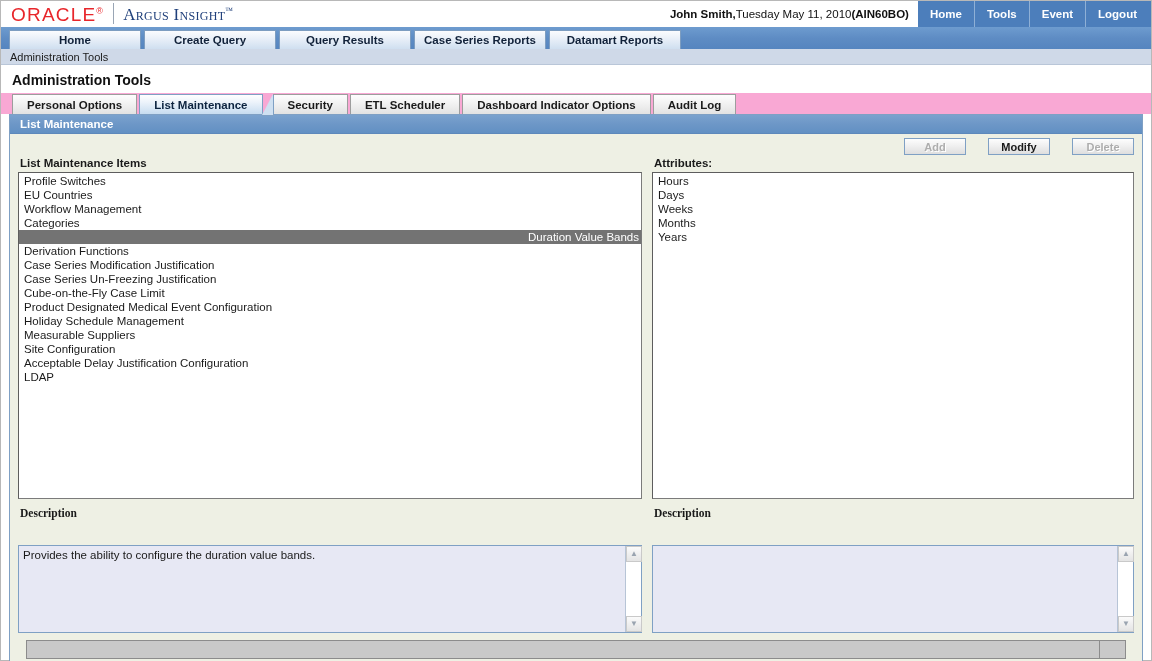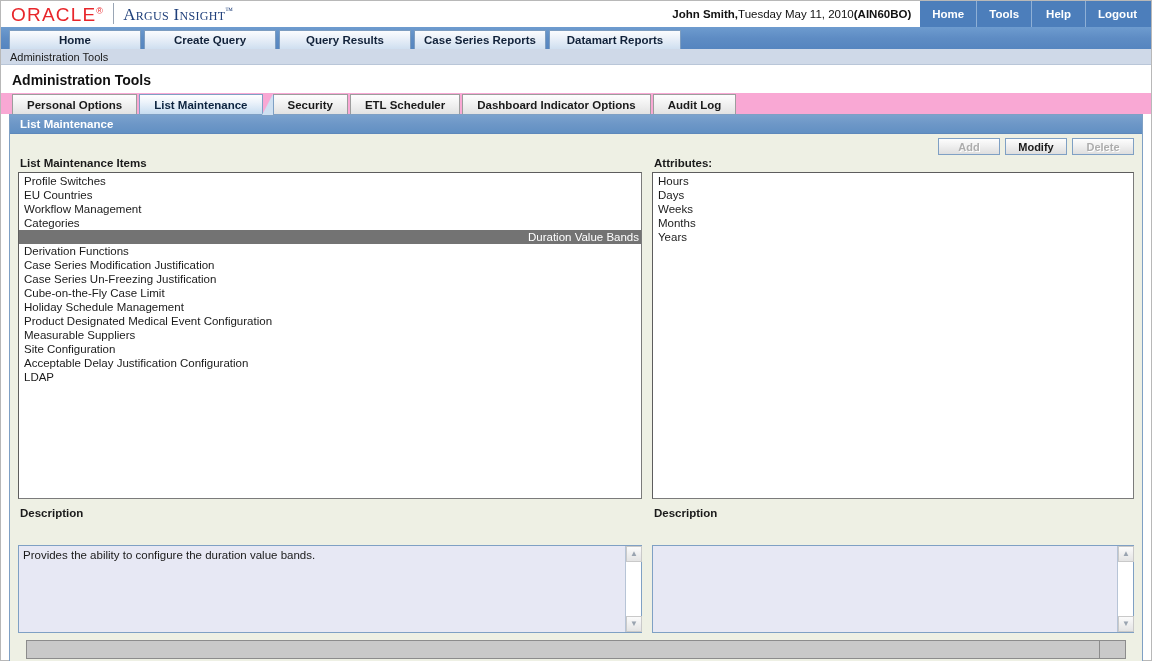--- a/index.html
+++ b/index.html
@@ -224,21 +224,21 @@
     padding: 6px 8px 6px 8px;
     position: relative;
   }
 
   
   .btnrow {
     position: absolute;
     right: 8px;
     top: 4px;
     display: flex;
-    gap: 5px;
+    gap: 22px;
     border-radius: 8px;
   }
   .btn {
     width: 62px;
     height: 17px;
     border: 1px solid #7fa0c4;
     background: linear-gradient(to bottom, #fdfdfd 0%, #f0f0f0 45%, #dedede 100%);
     font-size: 11px;
     font-weight: bold;
     color: #1a1a1a;
@@ -295,20 +295,21 @@
   }
 
   
   .desc-section { margin-top: 8px; }
   .desc-label {
     font-size: 11.5px;
     font-weight: bold;
     color: #1a1a1a;
     margin-bottom: 9px;
     padding-left: 2px;
+    font-family: Liberation Serif, serif;
   }
   .textarea-wrap {
     position: relative;
     border: 1px solid #7fa0c4;
     background: #e7e8f4;
     height: 88px;
     display: flex;
     margin-top: 26px;
   }
   .textarea-body {
@@ -367,21 +368,21 @@
     </div>
     <div class="header-right">
       <div class="userinfo">
         <b>John Smith,</b>
           <span> Tuesday May 11, 2010 </span>
           <b>(AIN60BO)</b>
       </div>
       <div class="topnav">
         <div class="topnav-btn">Home</div>
         <div class="topnav-btn">Tools</div>
-        <div class="topnav-btn">Help</div>
+        <div class="topnav-btn">Event</div>
         <div class="topnav-btn">Logout</div>
       </div>
     </div>
   </div>
 
   <div class="mainnav">
     <div class="mainnav-tab">Home</div>
     <div class="mainnav-tab">Create Query</div>
     <div class="mainnav-tab">Query Results</div>
     <div class="mainnav-tab">Case Series Reports</div>
@@ -418,22 +419,22 @@
           <div class="listbox">
             <div class="li">Profile Switches</div>
             <div class="li">EU Countries</div>
             <div class="li">Workflow Management</div>
             <div class="li">Categories</div>
             <div class="li selected">Duration Value Bands</div>
             <div class="li">Derivation Functions</div>
             <div class="li">Case Series Modification Justification</div>
             <div class="li">Case Series Un-Freezing Justification</div>
             <div class="li">Cube-on-the-Fly Case Limit</div>
+            <div class="li">Product Designated Medical Event Configuration</div>
             <div class="li">Holiday Schedule Management</div>
-            <div class="li">Product Designated Medical Event Configuration</div>
             <div class="li">Measurable Suppliers</div>
             <div class="li">Site Configuration</div>
             <div class="li">Acceptable Delay Justification Configuration</div>
             <div class="li">LDAP</div>
           </div>
 
           <div class="desc-section">
             <div class="desc-label">Description</div>
             <div class="textarea-wrap">
               <div class="textarea-body">Provides the ability to configure the duration value bands.</div>

